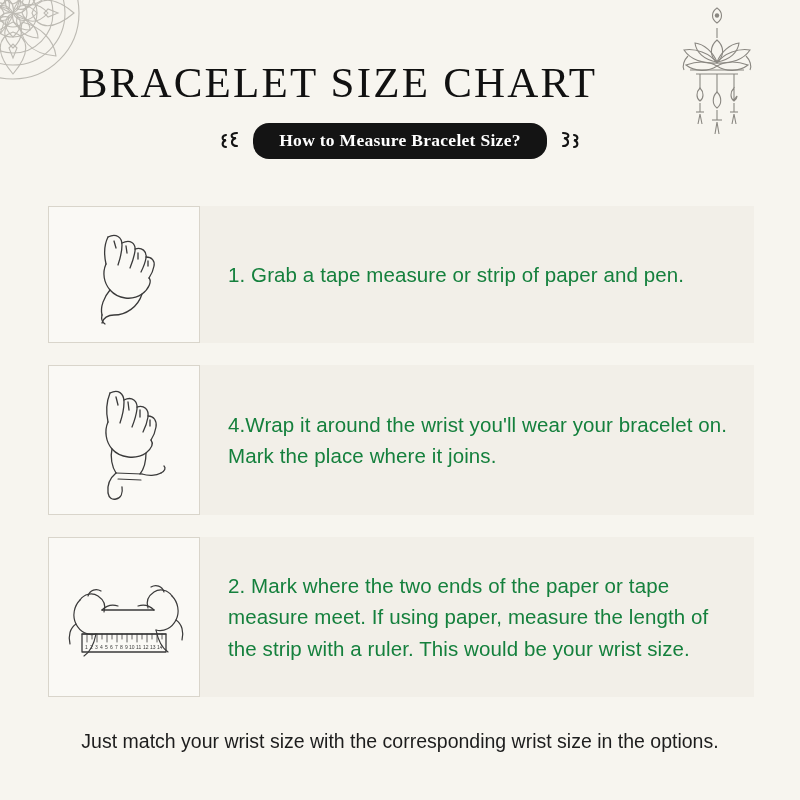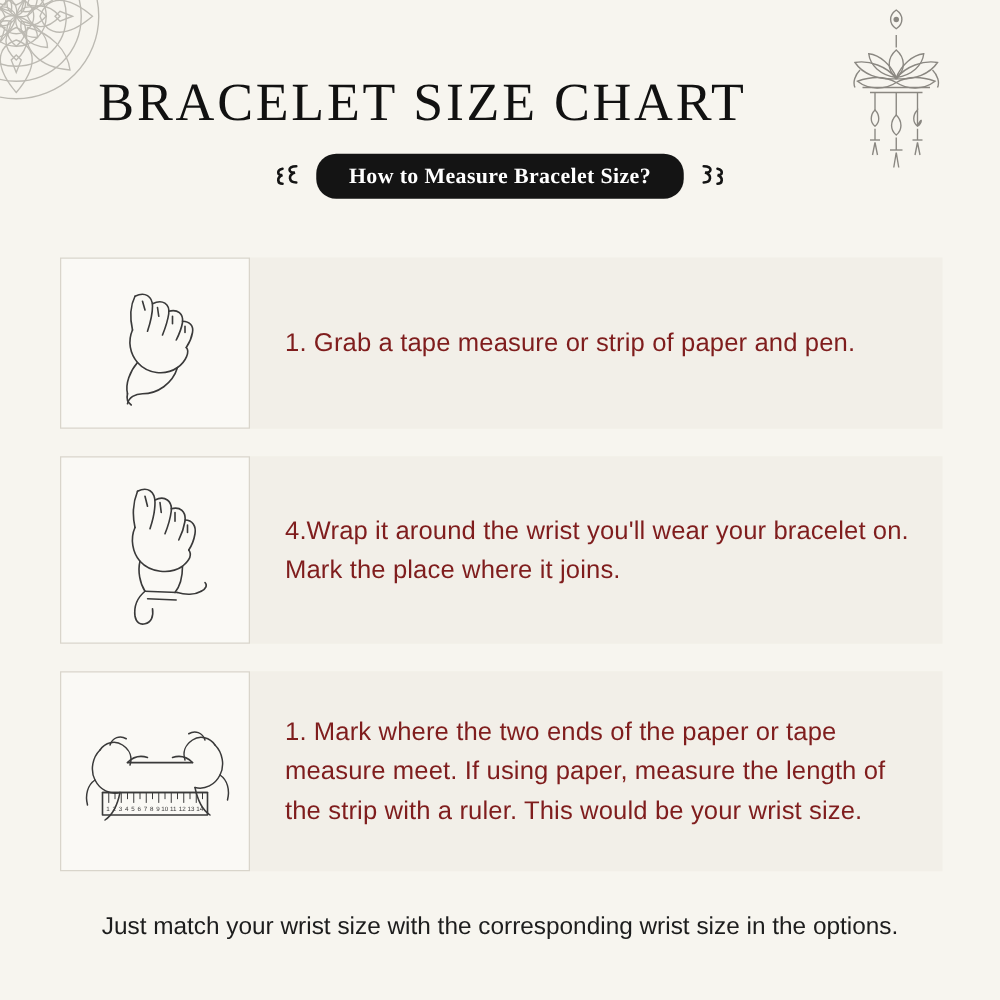--- a/index.html
+++ b/index.html
@@ -102,21 +102,21 @@
     justify-content: center;
   }
   .step .thumb svg { display: block; }
   .step .text {
     flex: 1 1 auto;
     display: flex;
     align-items: center;
     padding: 10px 18px 10px 28px;
     font-size: 20.5px;
     line-height: 1.52;
-    color: #7f1d1d;
+    color: #15803d;
     letter-spacing: .1px;
   }
   .step1 { height: 137px; }
   .step2 { height: 150px; }
   .step3 { height: 160px; }
 
   .footer {
     position: absolute;
     left: 0;
     top: 730px;
@@ -311,18 +311,18 @@
               <text x="71" y="97">9</text>
             <text x="75" y="97">10</text>
               <text x="82" y="97">11</text>
               <text x="89" y="97">12</text>
             <text x="96" y="97">13</text>
               <text x="103" y="97">14</text>
           </g>
         </g>
       </svg>
     </div>
-    <div class="text">1. Mark where the two ends of the paper or tape measure meet. If using paper, measure the length of the strip with a ruler. This would be your wrist size.</div>
+    <div class="text">2. Mark where the two ends of the paper or tape measure meet. If using paper, measure the length of the strip with a ruler. This would be your wrist size.</div>
   </div>
 
 </div>
 
 <div class="footer">Just match your wrist size with the corresponding wrist size in the options.</div>
 
 </body></html>

